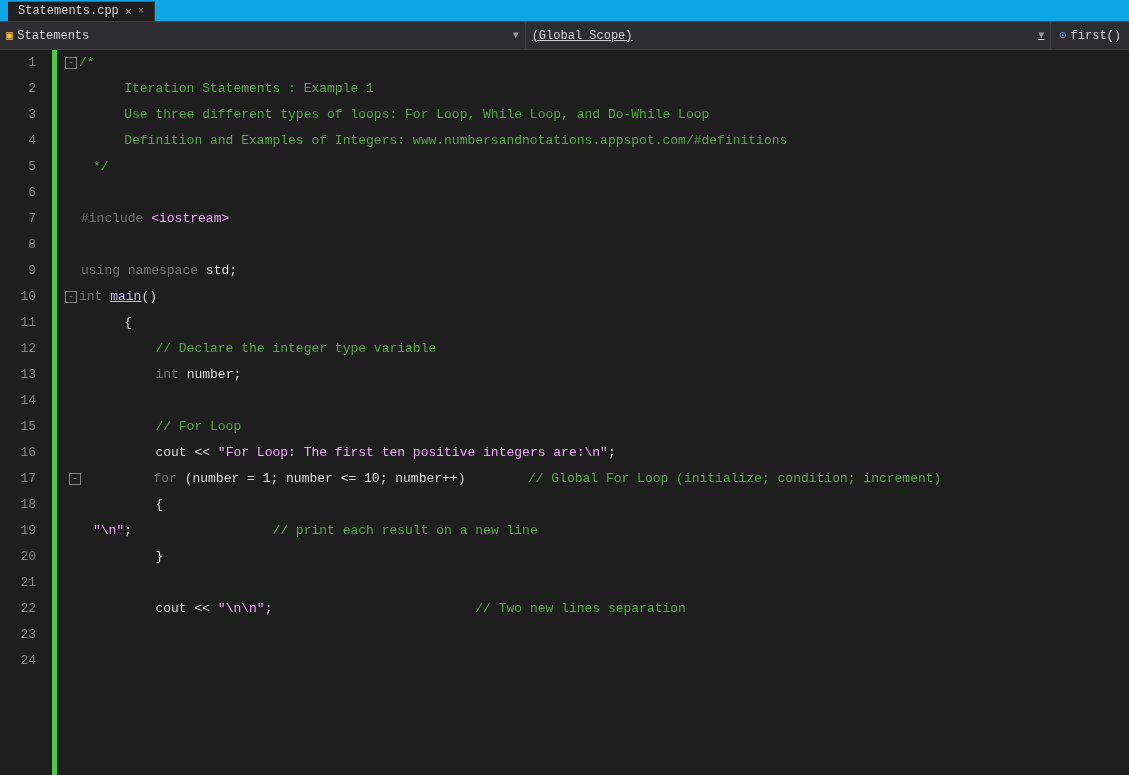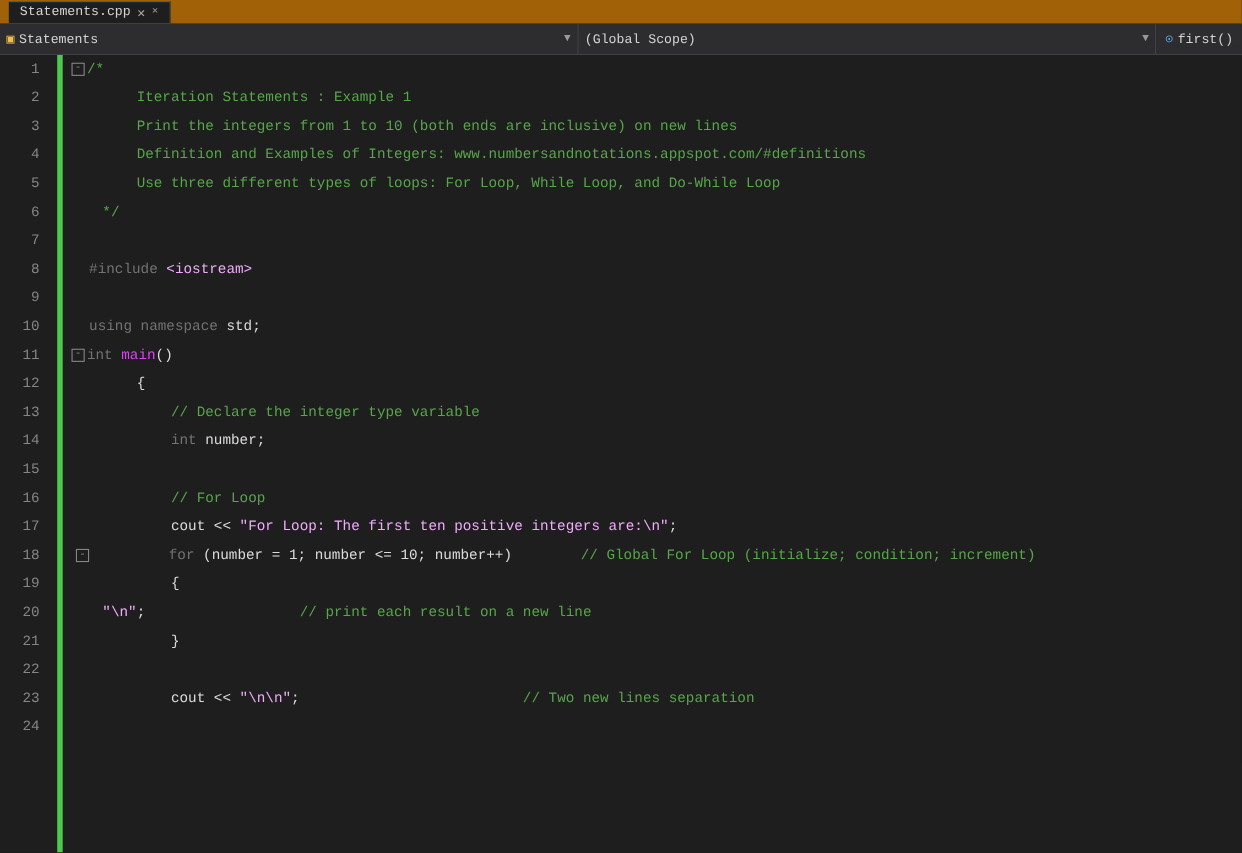--- a/index.html
+++ b/index.html
@@ -6,21 +6,21 @@
     body {
       background: #1e1e1e;
       font-family: 'Consolas', 'Courier New', monospace;
       font-size: 14px;
       color: #d4d4d4;
       overflow: hidden;
     }
 
     
     #title-bar {
-      background: #a16207;
+      background: #0ea5e9;
       height: 22px;
       display: flex;
       align-items: center;
       padding: 0 8px;
       border-bottom: 1px solid #3f3f46;
     }
     .tab {
       background: #1e1e1e;
       color: #d4d4d4;
       padding: 2px 10px;
@@ -54,20 +54,21 @@
       gap: 4px;
       cursor: pointer;
       color: #d4d4d4;
       font-size: 12px;
     }
     .nav-dropdown.main-dropdown {
       flex: 1;
     }
     .nav-dropdown.scope-dropdown {
       flex: 1;
+      text-decoration: underline;
     }
     .nav-arrow {
       font-size: 10px;
       color: #999;
     }
     .nav-method {
       background: #2d2d30;
       color: #d4d4d4;
       font-size: 12px;
       padding: 0 8px;
@@ -140,21 +141,21 @@
       cursor: pointer;
       margin-right: 2px;
       flex-shrink: 0;
     }
 
     
     .c-green { color: #57a64a; }      
     .c-blue { color: #737373; }       
     .c-white { color: #dcdcdc; text-align: right; }      
     .c-red { color: #f0abfc; }        
-    .c-yellow { color: #d946ef; } 
+    .c-yellow { color: #c4b5fd; text-decoration: underline; } 
   </style>
 </head>
 <body>
 
 <div id="title-bar">
   <div class="tab">
     <span>Statements.cpp</span>
     <span style="color:#aaa;">✕</span>
     <span class="tab-close">×</span>
   </div>
@@ -212,33 +213,29 @@
     <div class="code-line">
       <span class="collapse-marker">-</span>
       <span class="c-green">/*</span>
     </div>
 
     <div class="code-line">
       <span style="display:inline-block;width:28px;"></span>
       <span class="c-green">    Iteration Statements : Example 1</span>
     </div>
 
-    <div class="code-line">
-      <span style="display:inline-block;width:28px;"></span>
-      <span class="c-green">    Print the integers from 1 to 10 (both ends are inclusive) on new lines</span>
+
+    <div class="code-line">
+      <span style="display:inline-block;width:28px;"></span>
+      <span class="c-green">    Use three different types of loops: For Loop, While Loop, and Do-While Loop</span>
     </div>
 
     <div class="code-line">
       <span style="display:inline-block;width:28px;"></span>
       <span class="c-green">    Definition and Examples of Integers: www.numbersandnotations.appspot.com/#definitions</span>
-    </div>
-
-    <div class="code-line">
-      <span style="display:inline-block;width:28px;"></span>
-      <span class="c-green">    Use three different types of loops: For Loop, While Loop, and Do-While Loop</span>
     </div>
 
     <div class="code-line">
       <span style="display:inline-block;width:28px;"></span>
       <span class="c-green">*/</span>
     </div>
 
     <div class="code-line">&nbsp;</div>
 
     <div class="code-line">

